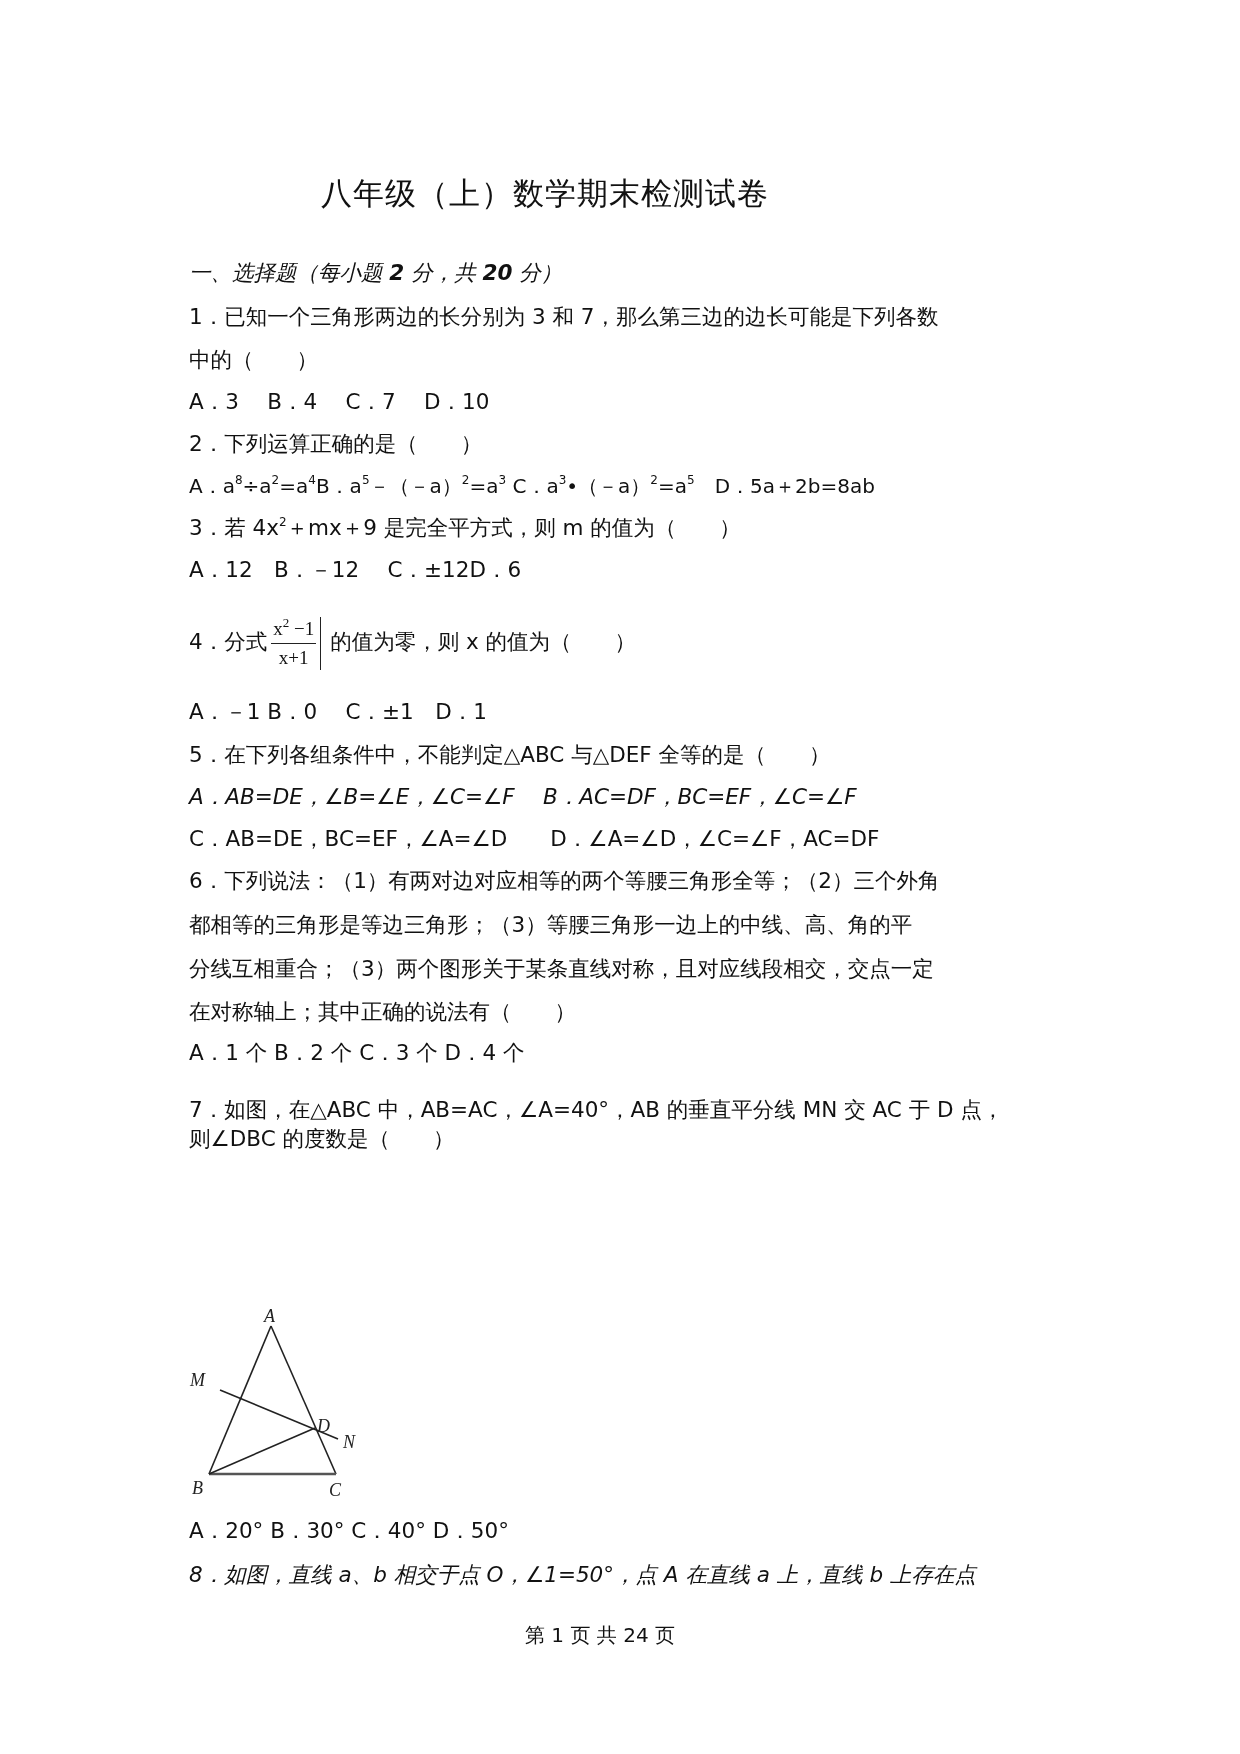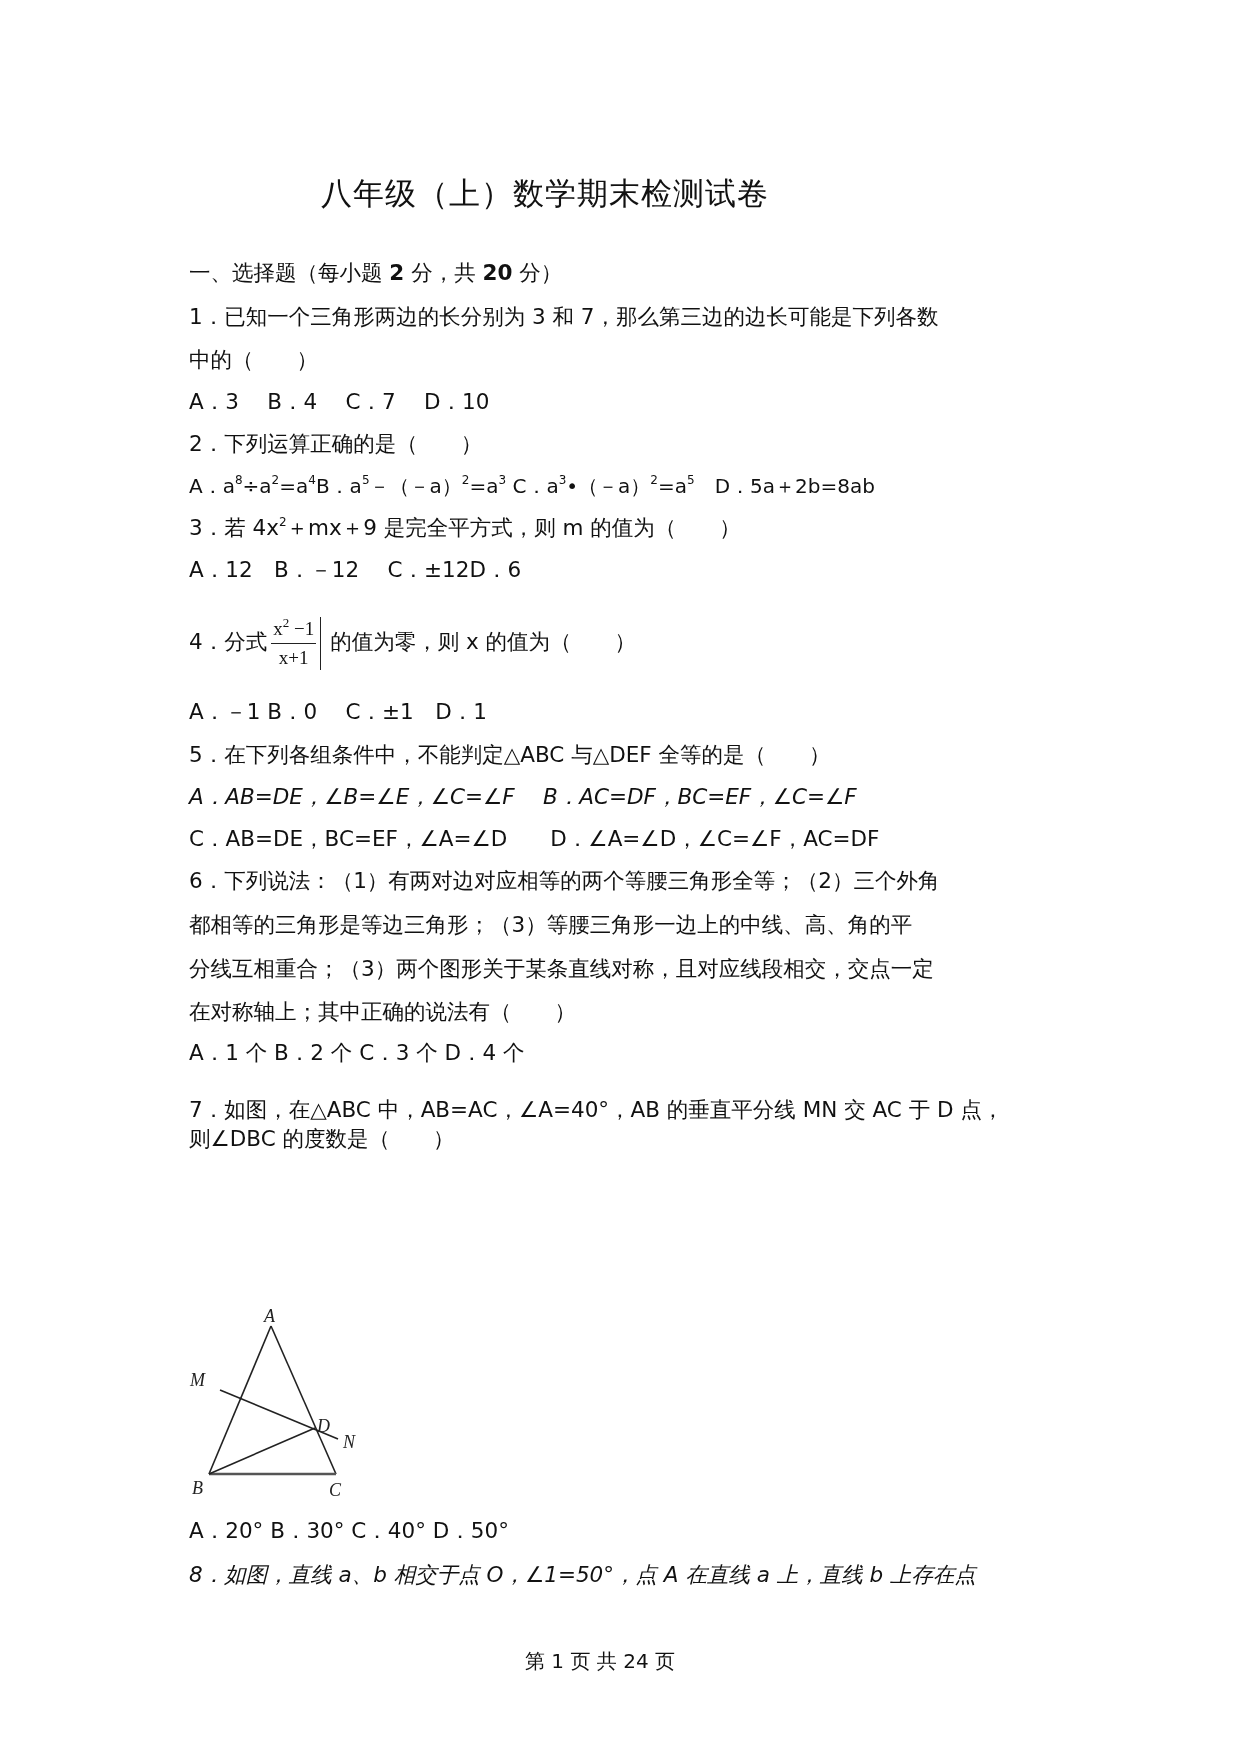--- a/index.html
+++ b/index.html
@@ -20,29 +20,29 @@
   .frac {
     display: inline-block; vertical-align: middle; text-align: center;
     font-family: "Liberation Serif", "DejaVu Serif", serif; font-size: 19px;
     padding: 0 4px; border-right: 1px solid #222; margin-right: 9px;
   }
   .frac .num { display: block; border-bottom: 1px solid #222; padding: 0 2px 2px; line-height: 24px; }
   .frac .den { display: block; padding-top: 2px; line-height: 24px; }
   .frac sup { font-size: 13px; vertical-align: 8px; }
   .figure { position: absolute; left: 186px; top: 1306px; width: 178px; height: 198px; }
   .footer {
-    position: absolute; left: 0; width: 1200px; top: 1622px; text-align: center; font-size: 20px; margin-top: 26px;
+    position: absolute; left: 0; width: 1200px; top: 1622px; text-align: center; font-size: 20px;
   }
 </style>
 </head>
 <body>
 
 <div class="page-title">八年级（上）数学期末检测试卷</div>
 
-<div class="line section-heading" style="top:258px;"><span>一、选择题（每小题 </span><b>2</b><span> 分，共 </span><b>20</b><span> 分）</span></div>
+<div class="line section-heading" style="top:258px;font-style:italic;"><span>一、选择题（每小题 </span><b>2</b><span> 分，共 </span><b>20</b><span> 分）</span></div>
 
 <div class="line" style="top:302px;">1．已知一个三角形两边的长分别为 3 和 7，那么第三边的边长可能是下列各数</div>
 <div class="line" style="top:345px;">中的（　　）</div>
 <div class="line" style="top:387px;">A．3　 B．4　 C．7　 D．10</div>
 
 <div class="line" style="top:429px;">2．下列运算正确的是（　　）</div>
 <div class="line" style="top:471px; font-size:20px;"><span>A．a</span><sup>8</sup><span>÷a</span><sup>2</sup><span>=a</span><sup>4</sup><span>B．a</span><sup>5</sup><span>－（－a）</span><sup>2</sup><span>=a</span><sup>3</sup><span> C．a</span><sup>3</sup><span>•（－a）</span><sup>2</sup><span>=a</span><sup>5</sup><span>　D．5a＋2b=8ab</span></div>
 
 <div class="line" style="top:513px;"><span>3．若 4x</span><sup>2</sup><span>＋mx＋9 是完全平方式，则 m 的值为（　　）</span></div>
 <div class="line" style="top:555px;">A．12　B．－12　 C．±12D．6</div>

